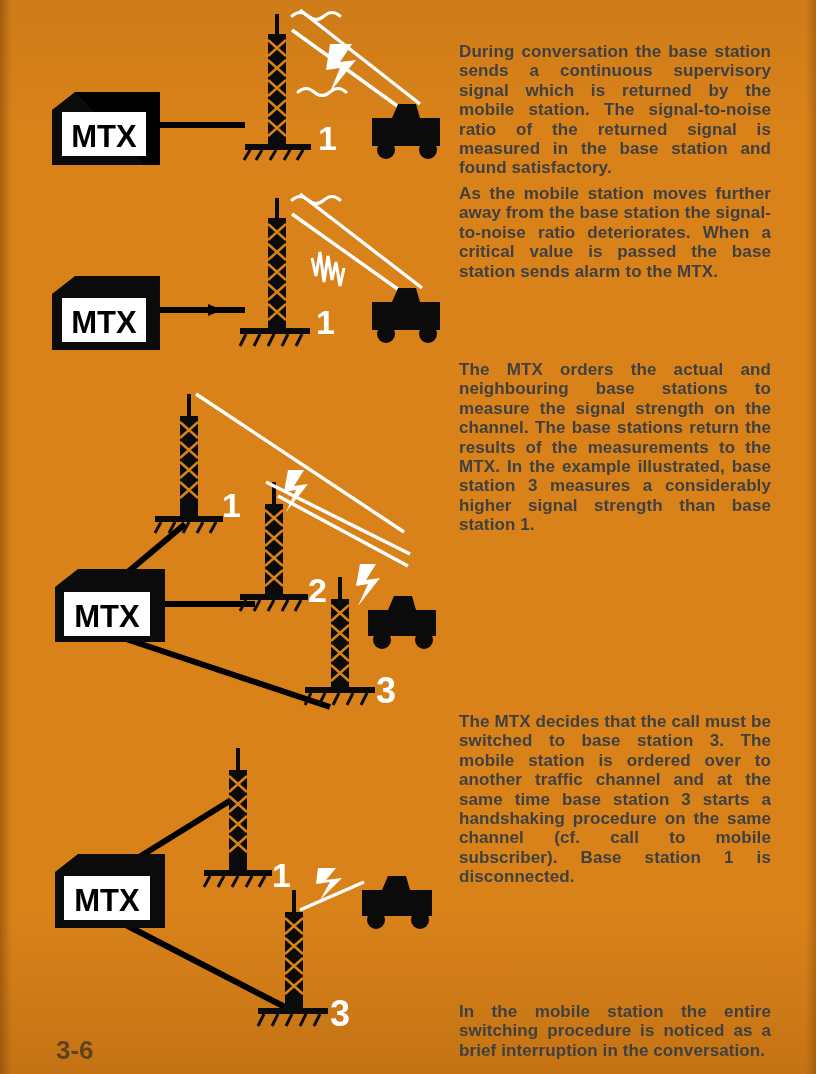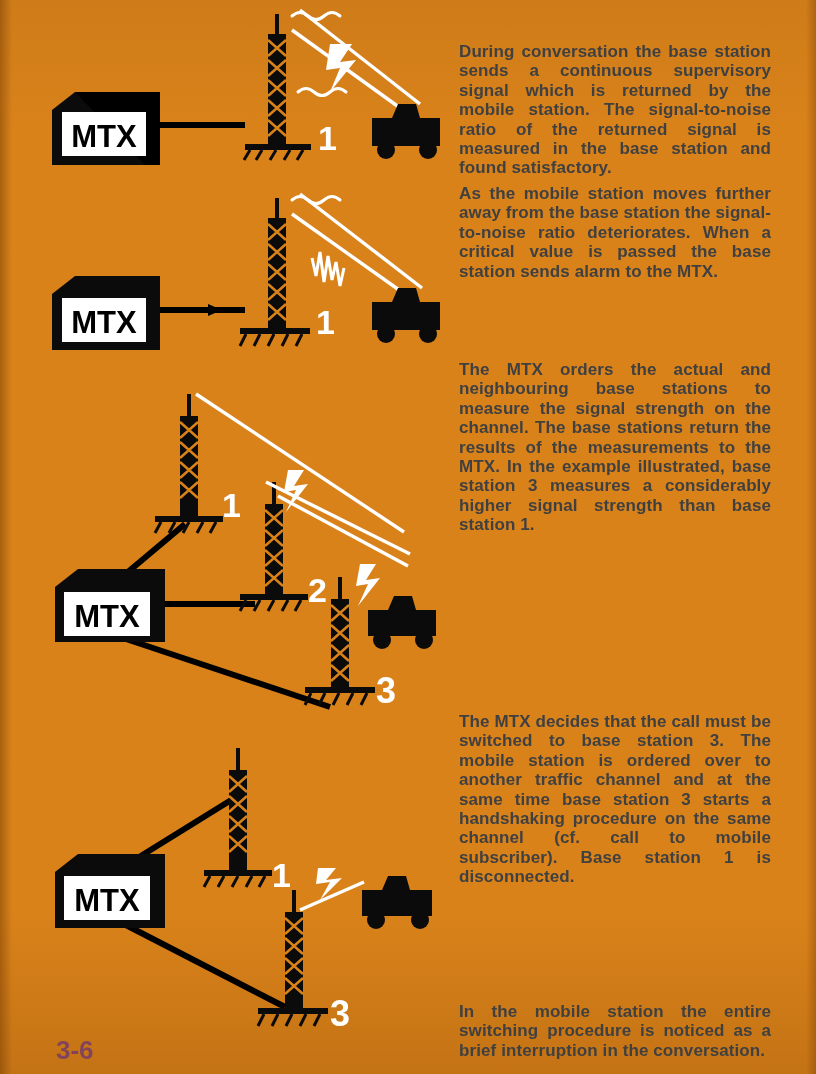--- a/index.html
+++ b/index.html
@@ -51,21 +51,21 @@
   .fig{position:absolute;left:0;width:460px;}
   .f1{top:0;height:180px;}
   .f2{top:182px;height:190px;}
   .f3{top:372px;height:370px;}
   .f4{top:742px;height:320px;}
 
   svg{display:block;}
   .pgnum{
     position:absolute;
     left:56px;bottom:-4px;
-    color:#4c1d95;
+    color:#0f172a;
     font-size:26px;
     font-weight:bold;
     opacity:.55;
   }
 </style>
 </head>
 <body>
 
 <div class="page-tint"></div>
 <div class="edge-left"></div>

